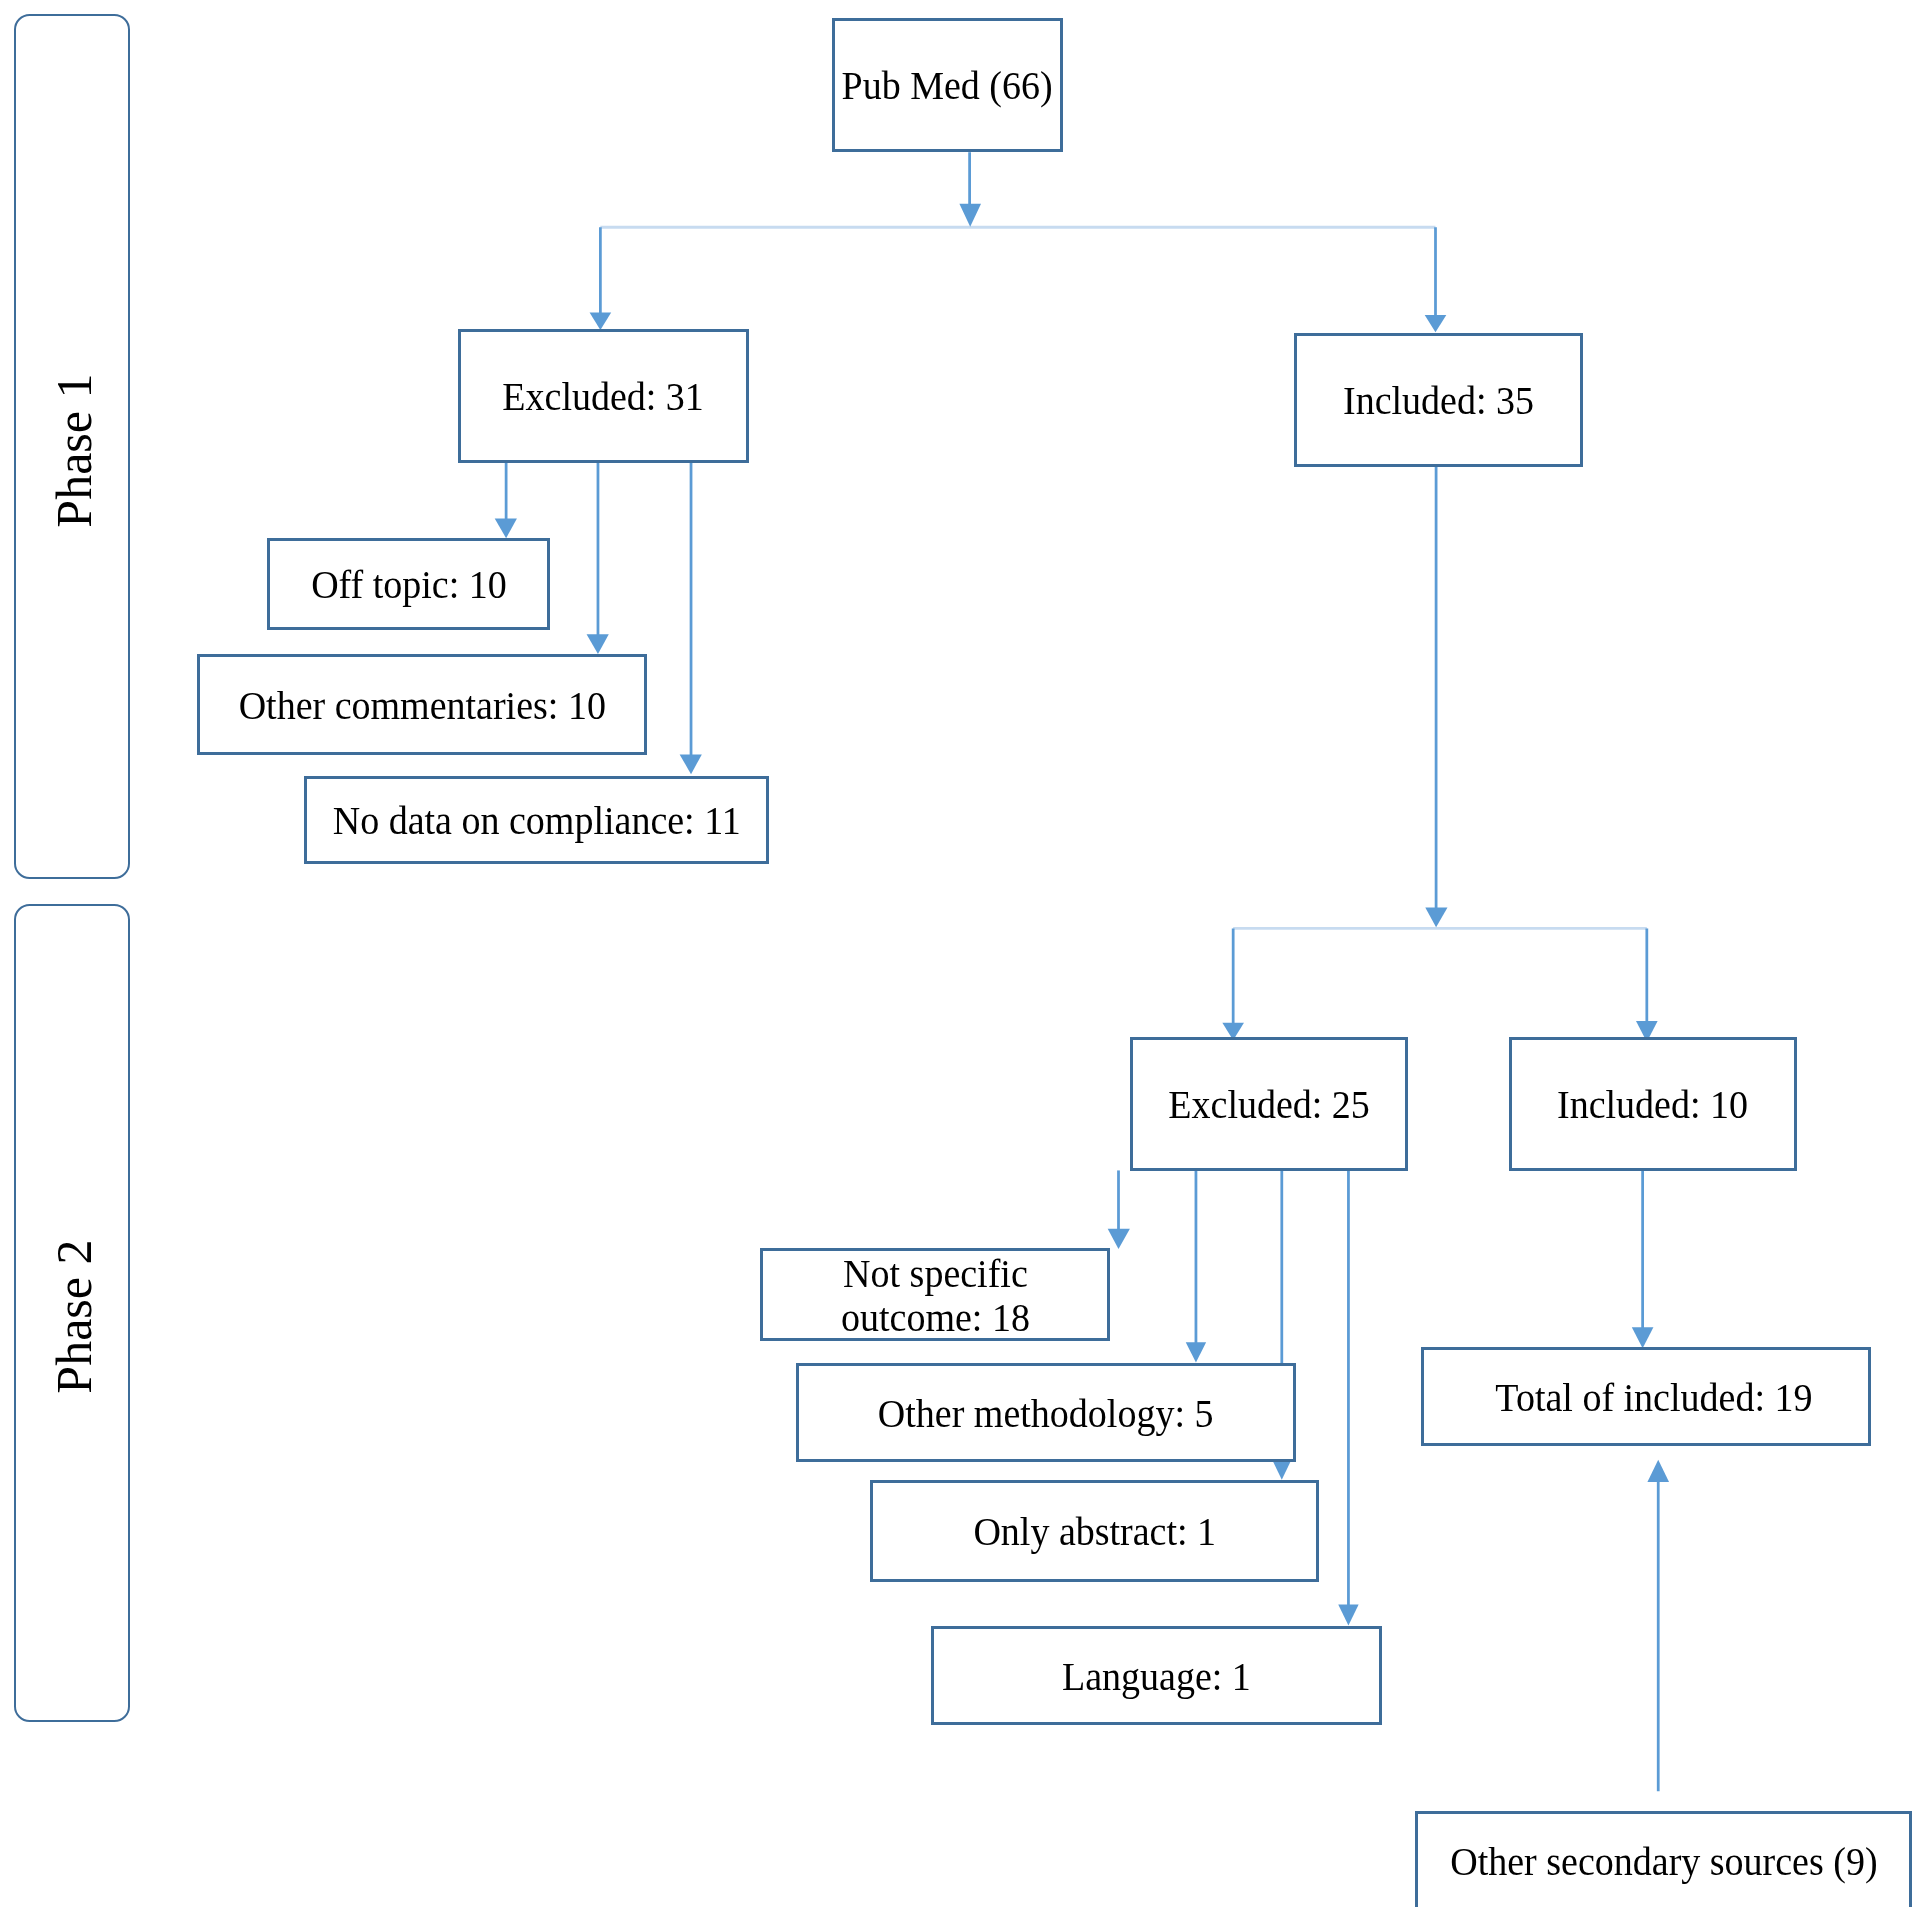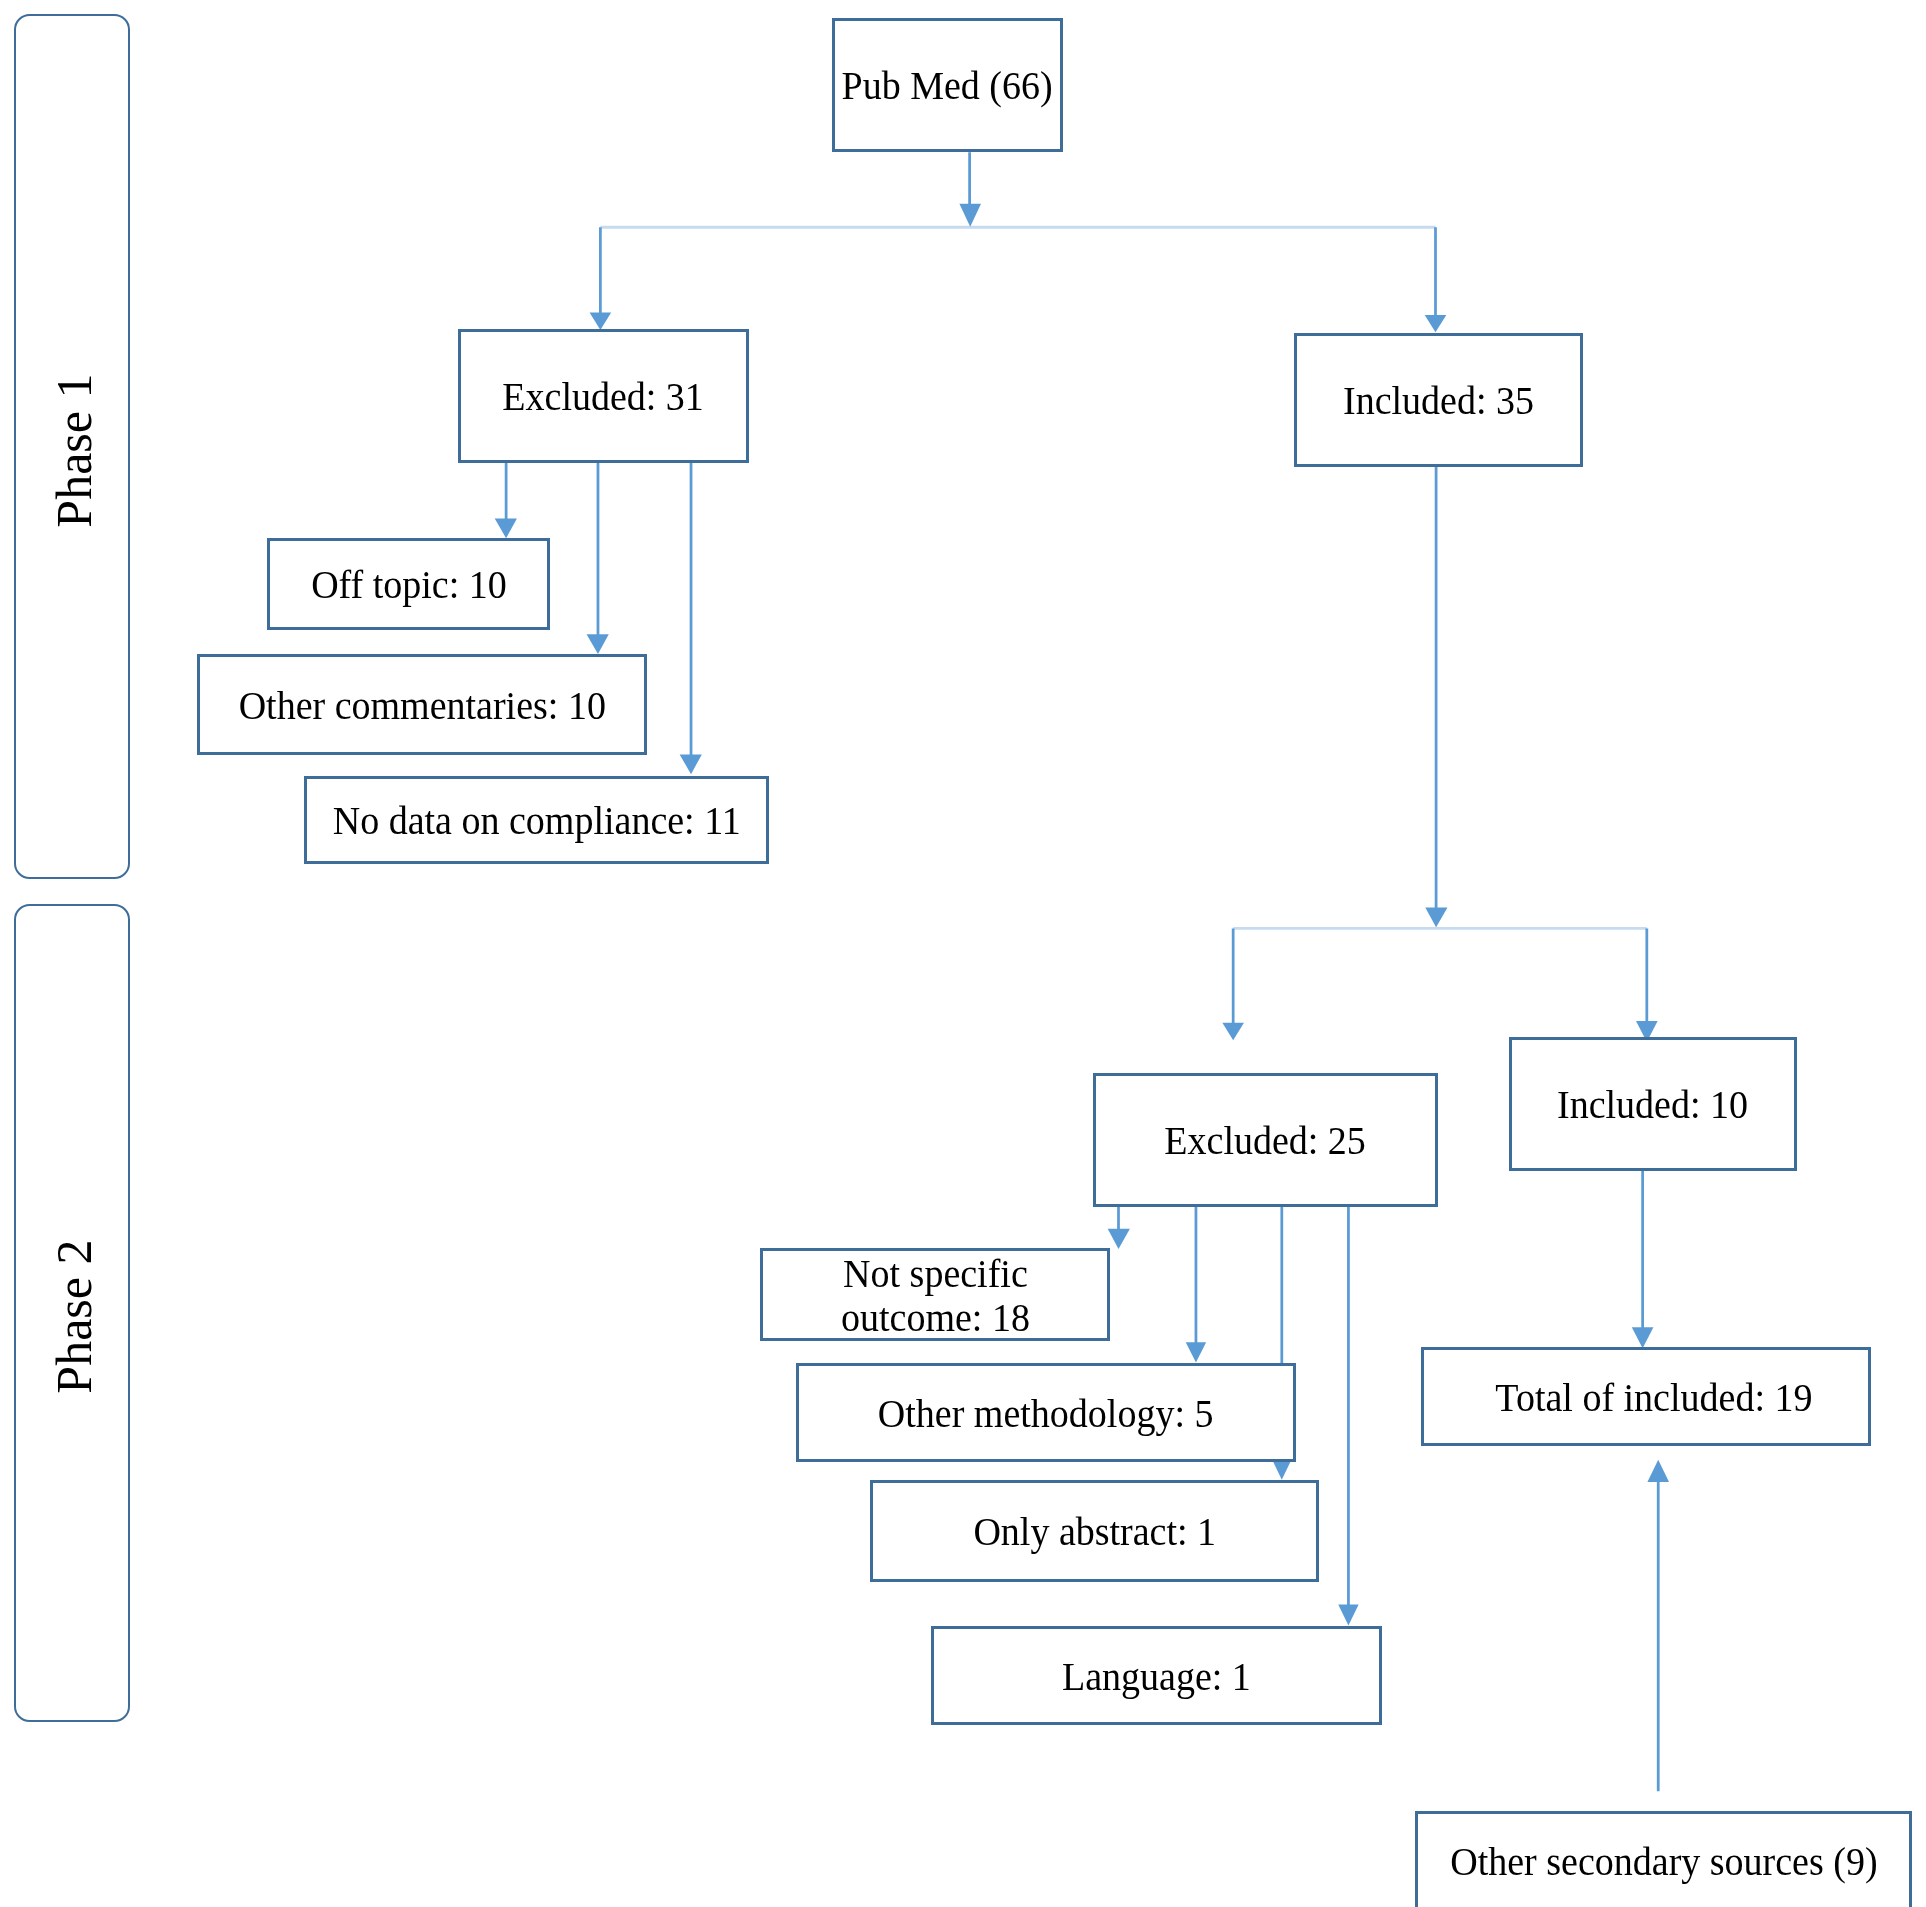--- a/index.html
+++ b/index.html
@@ -113,21 +113,21 @@
   <div class="box" style="left:267px;top:538px;width:283px;height:92px;">
       <span class="lbl">Off topic: 10</span>
     </div>
   <div class="box" style="left:197px;top:654px;width:450px;height:101px;">
       <span class="lbl">Other commentaries: 10</span>
     </div>
   <div class="box" style="left:283px;top:776px;width:465px;height:88px;margin-left:21px;">
       <span class="lbl">No data on compliance: 11</span>
     </div>
 
-  <div class="box" style="left:1093px;top:1037px;width:345px;height:134px;margin-top:36px;">
+  <div class="box" style="left:1130px;top:1037px;width:278px;height:134px;">
       <span class="lbl">Excluded: 25</span>
     </div>
   <div class="box" style="left:1509px;top:1037px;width:288px;height:134px;">
       <span class="lbl">Included: 10</span>
     </div>
 
   <div class="box" style="left:760px;top:1248px;width:350px;height:93px;">
       <span class="lbl">Not specific
 outcome: 18</span>
     </div>

